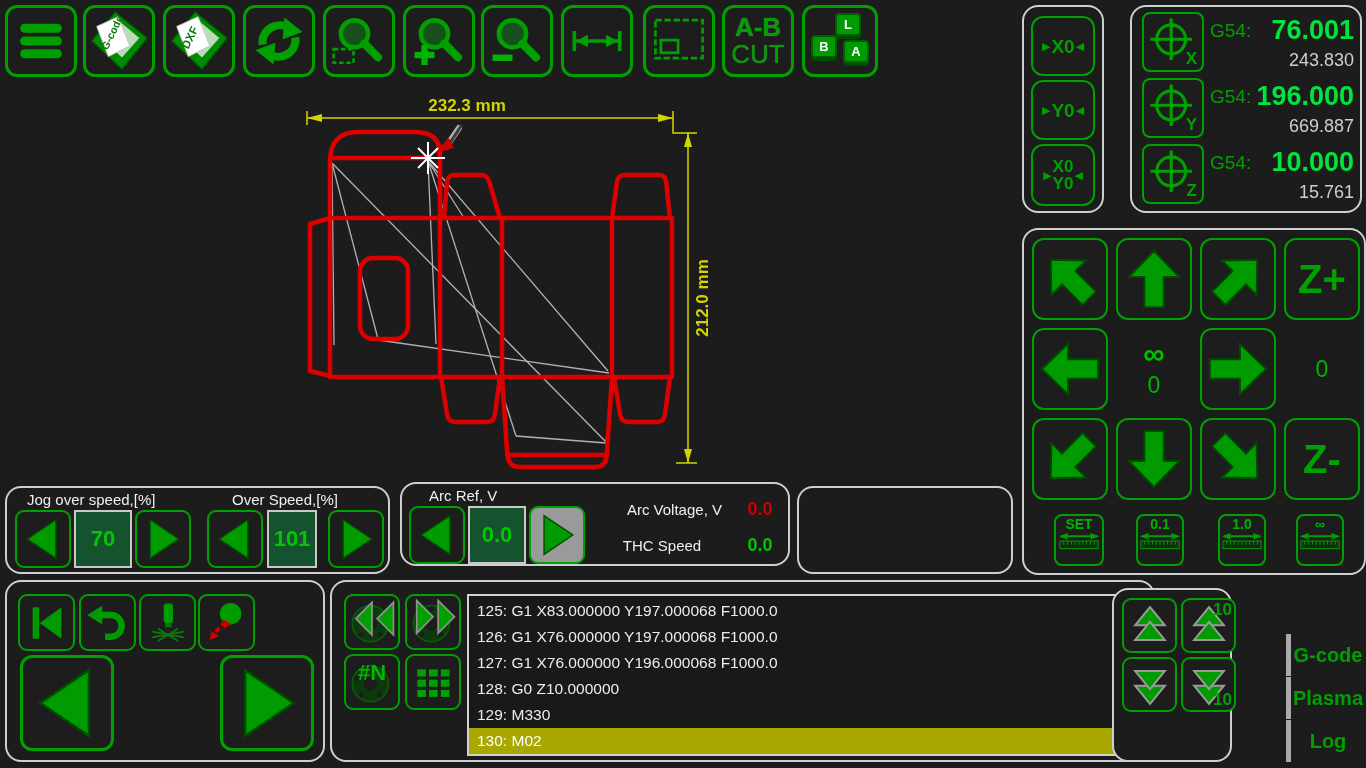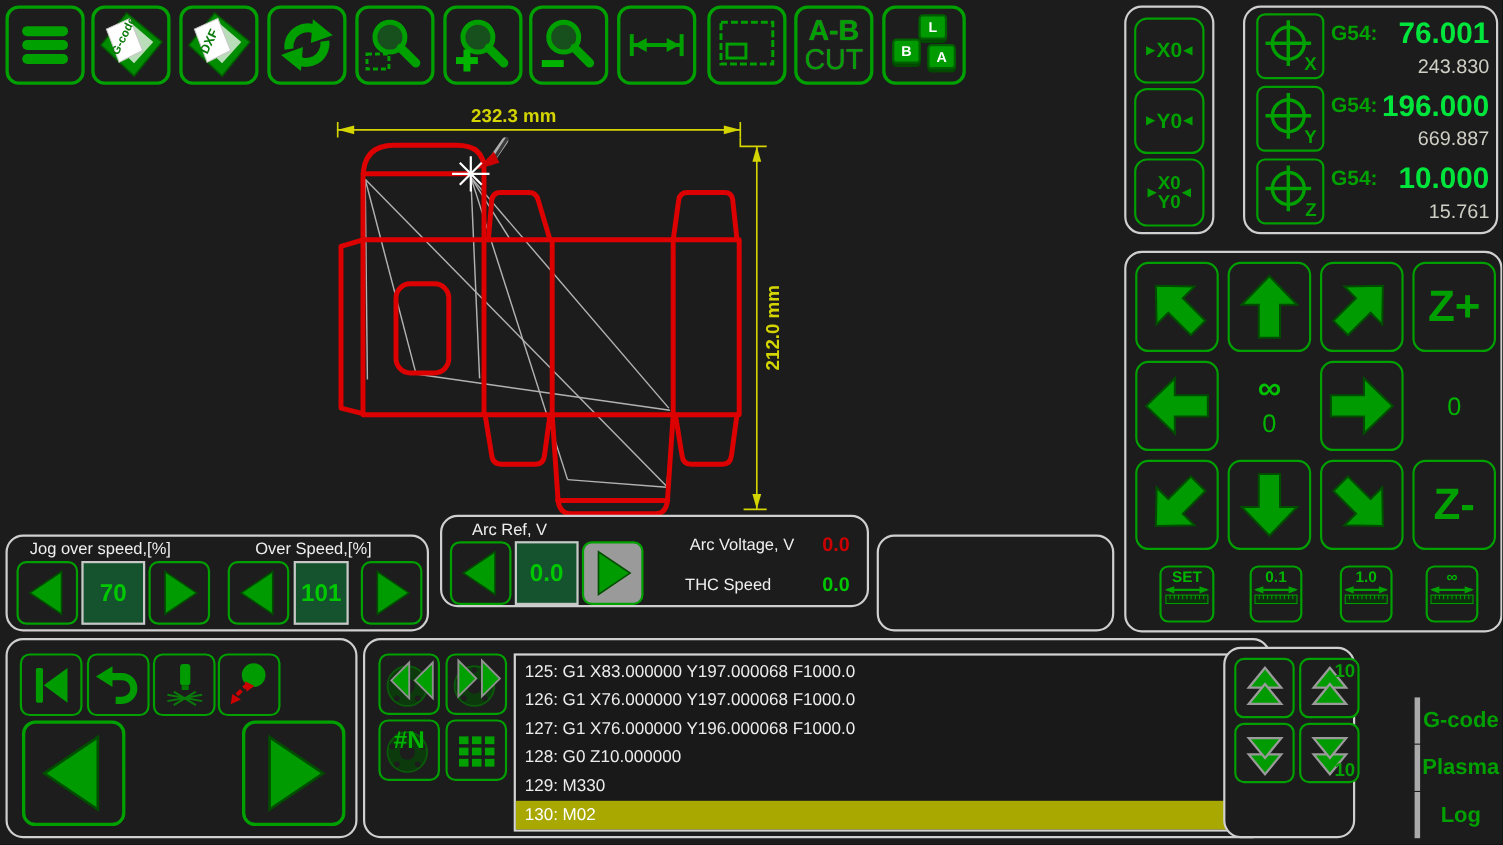--- a/index.html
+++ b/index.html
@@ -27,21 +27,21 @@
   .tabtxt{position:absolute;width:76px;text-align:center;color:#00a000;font-size:20px;font-weight:bold;line-height:42px;}
   .tabbar{position:absolute;width:5px;height:42px;background:#aaaaaa;}
   .key{position:absolute;width:26px;height:23px;background:#009b00;border:2px solid #005f00;border-radius:4px;
        box-shadow:0 3px 0 #004a00;color:#fff;font-weight:bold;font-size:13px;
        display:flex;align-items:center;justify-content:center;box-sizing:border-box;}
   .coordrow{position:absolute;left:0;width:100%;height:66px;}
   .coordbtn{position:absolute;left:10px;width:62px;height:60px;background:#1d1d1d;border:2px solid #00a000;
             border-radius:8px;box-sizing:border-box;}
   .cval{position:absolute;right:6px;top:2px;font-size:27px;font-weight:bold;color:#00e53c;line-height:32px;}
   .cmach{position:absolute;right:6px;top:36px;font-size:18px;color:#cfcfc6;line-height:24px;}
-  .cg54{position:absolute;left:78px;top:8px;font-size:19px;font-weight:bold;color:#00a000;}
+  .cg54{position:absolute;left:78px;top:8px;font-size:19px;font-weight:normal;color:#00a000;}
   .axletter{position:absolute;right:5px;bottom:1px;color:#00a000;font-weight:bold;font-size:17px;}
 </style>
 </head>
 <body>
 
 <svg width="0" height="0" style="position:absolute">
   <defs>
     <symbol id="sym-arrow" viewBox="0 0 64 64">
         <polygon points="32,3 58,30 42,30 42,61 22,61 22,30 6,30" fill="#009b00" stroke="#004d00" stroke-width="2"></polygon>
       </symbol>
@@ -384,21 +384,21 @@
         </svg>
       </div>
     <div class="vbox" style="left:260px;top:22px;width:50px;height:58px">101</div>
     <div class="btn" style="left:321px;top:22px;width:56px;height:58px;border-width:2px;border-radius:9px">
         <svg width="46" height="46" viewBox="0 0 64 64">
           <use href="#sym-tri" transform="rotate(180 32 32)"></use>
         </svg>
       </div>
   </div>
 
-  <div class="panel" style="left:400px;top:468px;width:390px;height:84px">
+  <div class="panel" style="left:400px;top:482px;width:390px;height:84px">
     <div class="abs whlabel" style="left:27px;top:3px;width:140px">Arc Ref, V</div>
     <div class="btn" style="left:7px;top:22px;width:56px;height:58px;border-width:2px;border-radius:9px">
         <svg width="46" height="46" viewBox="0 0 64 64">
           <use href="#sym-tri"></use>
         </svg>
       </div>
     <div class="vbox" style="left:66px;top:22px;width:58px;height:58px">0.0</div>
     <div class="btn" style="left:127px;top:22px;width:56px;height:58px;border-width:2px;border-radius:9px;background:#9a9a9a">
         <svg width="46" height="46" viewBox="0 0 64 64">
           <use href="#sym-tri" transform="rotate(180 32 32)"></use>

